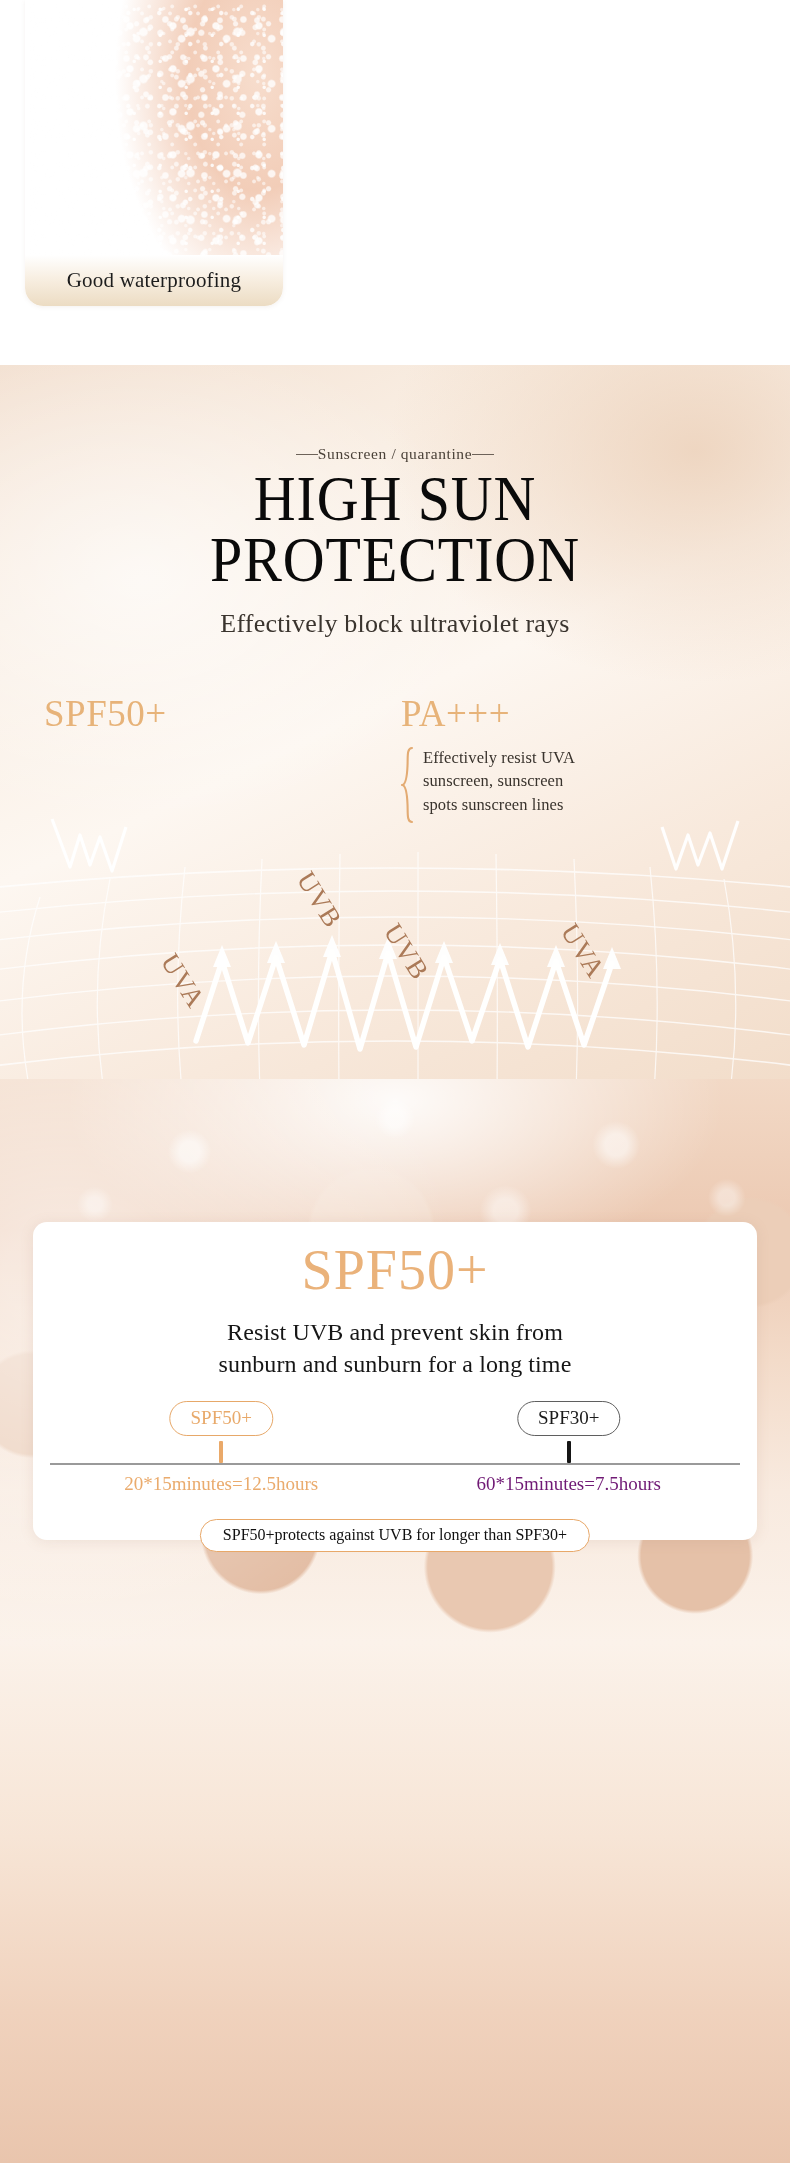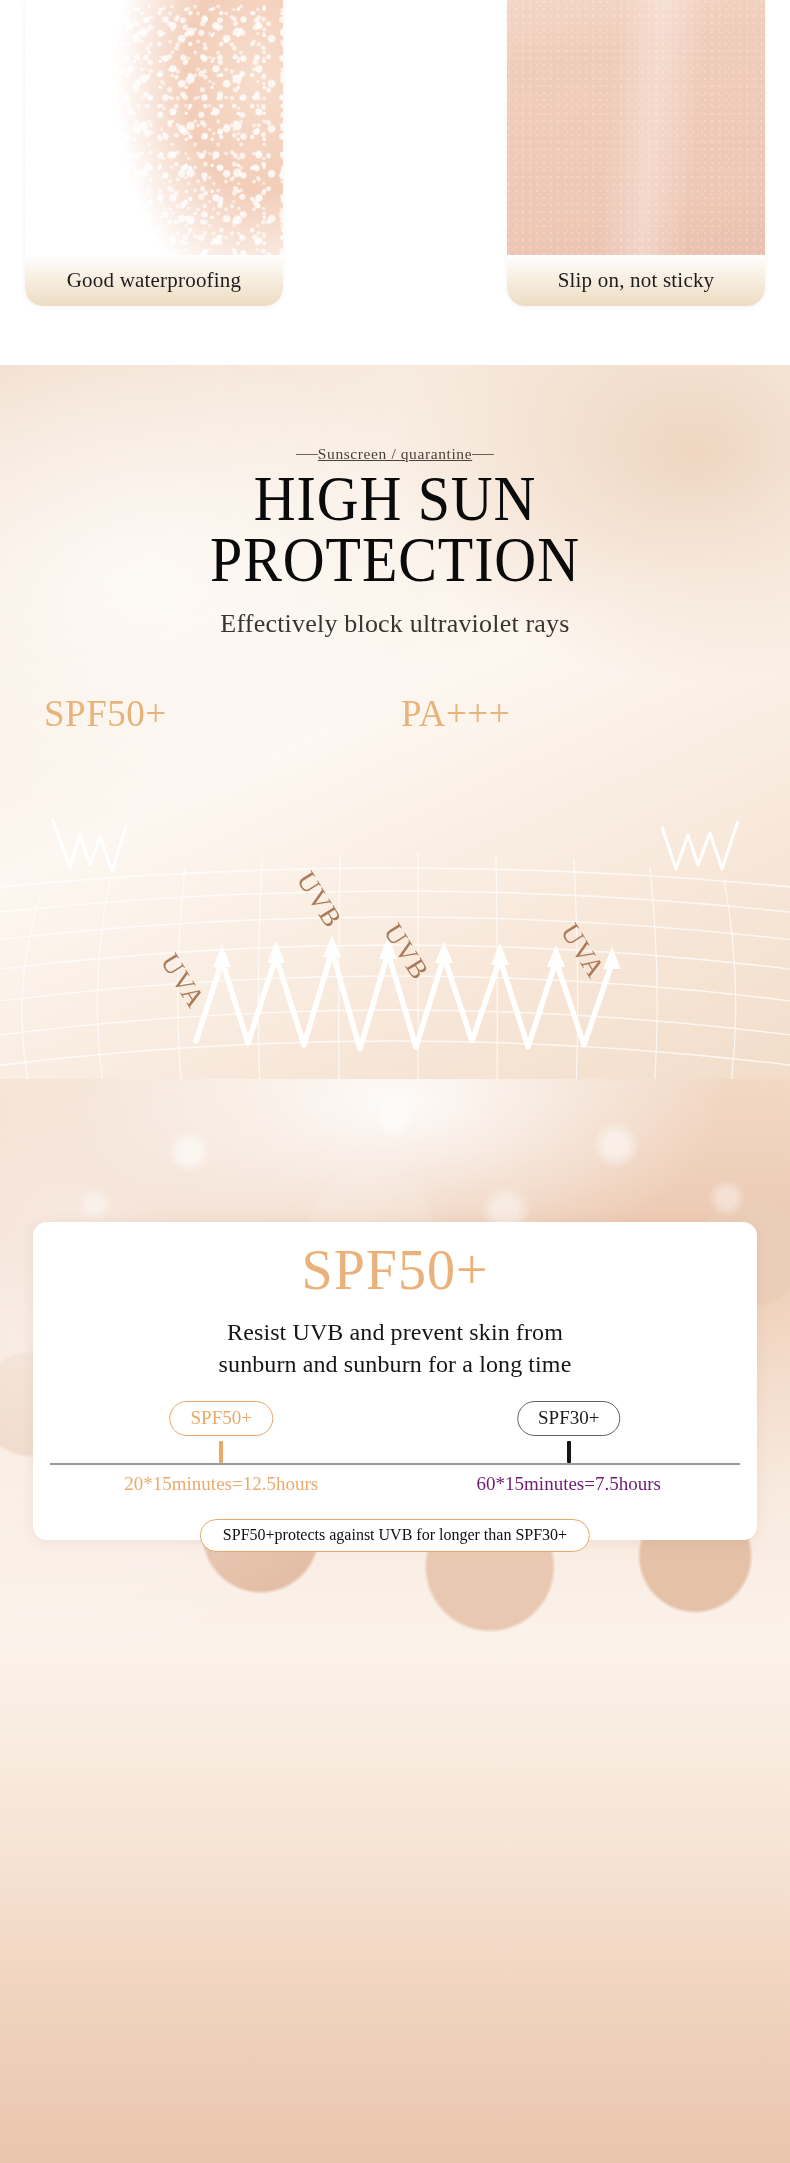--- a/index.html
+++ b/index.html
@@ -75,21 +75,21 @@
     position:absolute; left:0; top:365px; width:790px; height:714px;
     background:
       radial-gradient(ellipse 70% 55% at 18% 30%, rgba(255,255,255,.65) 0%, rgba(255,255,255,0) 62%),
       radial-gradient(ellipse 60% 50% at 88% 12%, rgba(236,209,186,.85) 0%, rgba(236,209,186,0) 65%),
       linear-gradient(155deg,#f3e1d2 0%,#f9eee3 24%,#fdf7f1 48%,#f8e9dc 74%,#f2ddca 100%);
     overflow:hidden;
   }
   .eyebrow{
     position:absolute; top:80px; left:0; width:100%;
     display:flex; align-items:center; justify-content:center; 
-    font-size:15.5px; color:#4a4138; letter-spacing:.6px;text-decoration:underline;
+    font-size:15.5px; color:#4a4138; letter-spacing:.6px;
   }
   .eyebrow .dash{
     display:inline-block; width:22px; height:1px; background:#6d6259;
   }
   .h1{
     position:absolute; top:104px; left:0; width:100%;
     text-align:center; color:#0a0a0a;
     font-size:63px; line-height:.97; letter-spacing:1px;
     font-family:"Liberation Serif","DejaVu Serif",serif;
     transform:scaleX(.92); transform-origin:center top;
@@ -202,26 +202,20 @@
 
 <div class="photo-section">
 
   <div class="photo-card">
     <div class="photo">
       <div class="skin1"></div>
     </div>
     <div class="photo-caption">Good waterproofing</div>
   </div>
 
-  <div class="photo-card">
-    <div class="photo">
-      <div class="skin2"></div>
-    </div>
-    <div class="photo-caption">Slip on, not sticky</div>
-  </div>
 
 </div>
 
 <div class="hero">
 
   <div class="eyebrow">
     <span class="dash"></span>
     <span>Sunscreen / quarantine</span>
     <span class="dash"></span>
   </div>
@@ -234,20 +228,32 @@
   <div class="subtitle">Effectively block ultraviolet rays</div>
 
   <div class="features">
 
     <div class="feat">
       <div class="feat-title">SPF50+</div>
     </div>
 
     <div class="feat">
       <div class="feat-title">PA+++</div>
+      <div class="feat-body">
+        <div class="brace">
+          <svg viewBox="0 0 13 78" preserveAspectRatio="none" aria-hidden="true">
+            <path d="M11 2 C5.5 2 7 12 6.5 20 C6.2 27 5 38 1.5 39 C5 40 6.2 51 6.5 58 C7 66 5.5 76 11 76" fill="none" stroke="#e3ab73" stroke-width="2.1" stroke-linecap="round"></path>
+          </svg>
+        </div>
+        <div class="feat-lines">
+          <div>Effectively resist UVA</div>
+          <div>sunscreen, sunscreen</div>
+          <div>spots sunscreen lines</div>
+        </div>
+      </div>
     </div>
 
   </div>
 
   <div class="uv-wrap">
     <svg width="790" height="278" viewBox="0 0 790 278" aria-hidden="true">
       <defs>
         <clipPath id="globeClip">
             <rect x="0" y="0" width="790" height="278"></rect>
           </clipPath>

